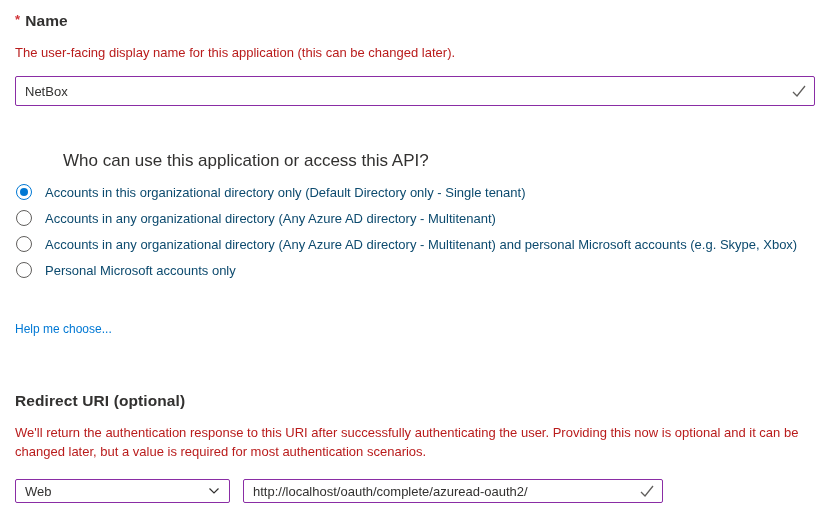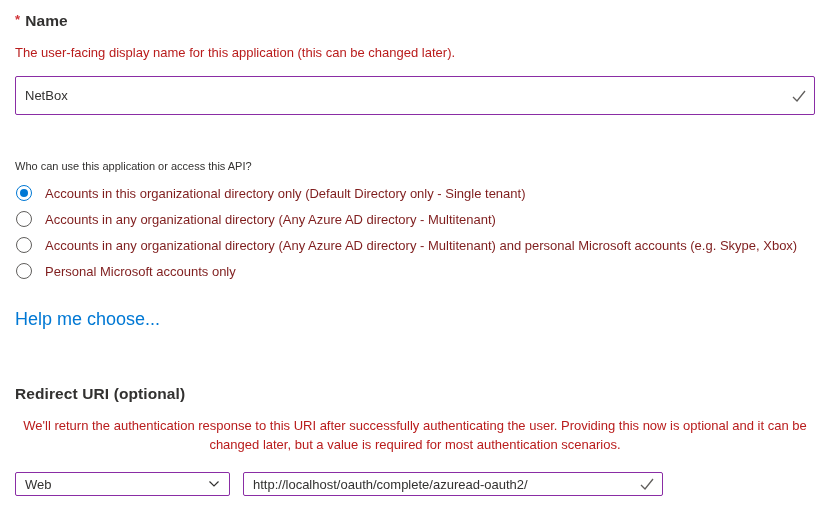--- a/index.html
+++ b/index.html
@@ -28,41 +28,41 @@
     font-size: 13px;
     color: #b91c1c;
     margin-top: 13px;
     line-height: 19px;
   }
 
   
   .input-wrap { position: relative; margin-top: 14px; }
   .text-input {
     width: 100%;
-    height: 39px;
+    height: 30px;
     border: 1px solid #8a2da5;
     border-radius: 2px;
     font-family: "Liberation Sans", sans-serif;
     font-size: 13px;
     color: #323130;
     padding: 0 30px 0 9px;
     outline: none;
     background: #fff;
   }
   .valid-check {
     position: absolute;
     right: 9px; top: 50%;
     transform: translateY(-50%);
     width: 14px; height: 14px;
     pointer-events: none;
   }
 
   
   .account-types { margin-top: 45px; }
-  .question-text { font-size: 11px; margin-top: 24px; }
+  .question-text { font-size: 17px; margin-top: 24px; margin-left: 48px; }
   .radio-group { margin-top: 13px; }
   .radio-option {
     display: flex;
     align-items: center;
     margin-bottom: 10px;
     cursor: pointer;
   }
   .radio-circle {
     width: 16px; height: 16px;
     border: 1px solid #605e5c;
@@ -76,34 +76,34 @@
   .radio-option.selected .radio-circle { border-color: #0078d4; }
   .radio-option.selected .radio-circle::after {
     content: "";
     position: absolute;
     left: 50%; top: 50%;
     transform: translate(-50%, -50%);
     width: 8px; height: 8px;
     border-radius: 50%;
     background: #0078d4;
   }
-  .radio-label { font-size: 13px; color: #7f1d1d; }
+  .radio-label { font-size: 13px; color: #0c4a6e; }
 
   .help-link {
     display: inline-block;
-    margin-top: 20px;
-    font-size: 18px;
+    margin-top: 34px;
+    font-size: 12px;
     color: #0078d4;
     text-decoration: none;
     cursor: pointer;
   }
 
   
   .redirect-uri { margin-top: 55px; }
-  .redirect-desc { max-width: 802px; text-align: center; }
+  .redirect-desc { max-width: 802px; }
   .uri-row {
     display: flex;
     align-items: center;
     margin-top: 18px;
   }
   .platform-select {
     position: relative;
     width: 215px;
     height: 24px;
     border: 1px solid #8a2da5;

